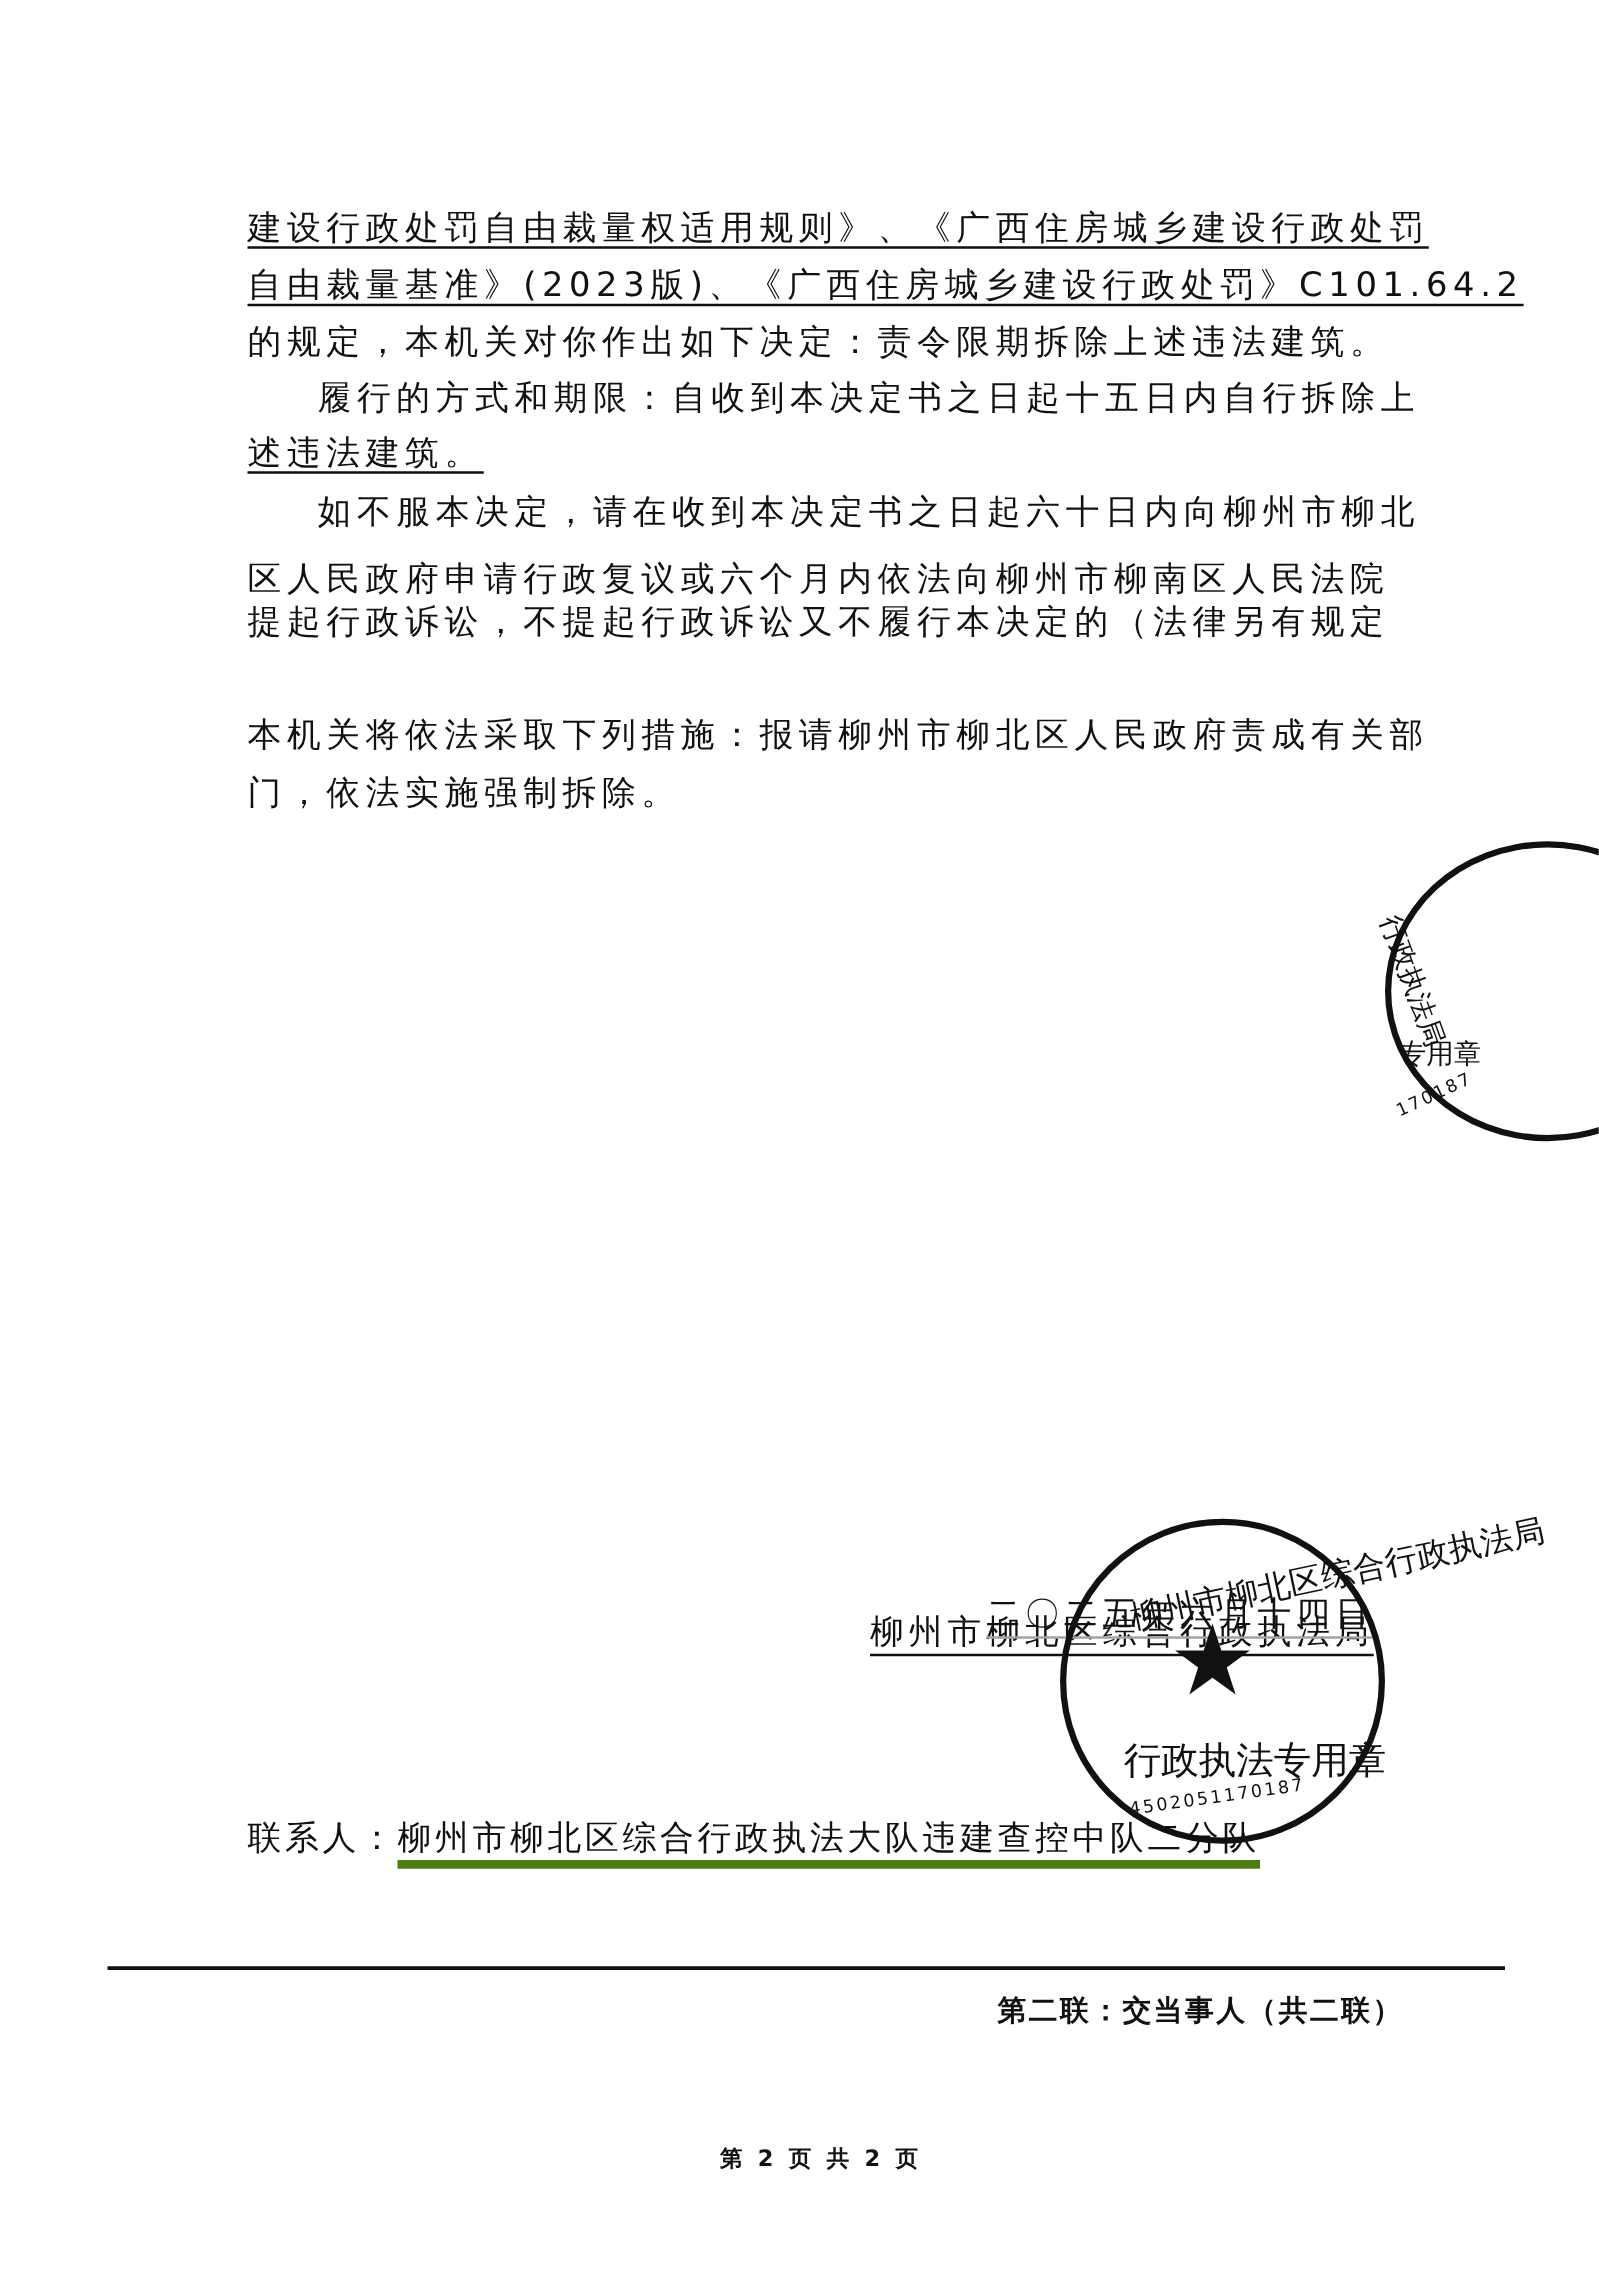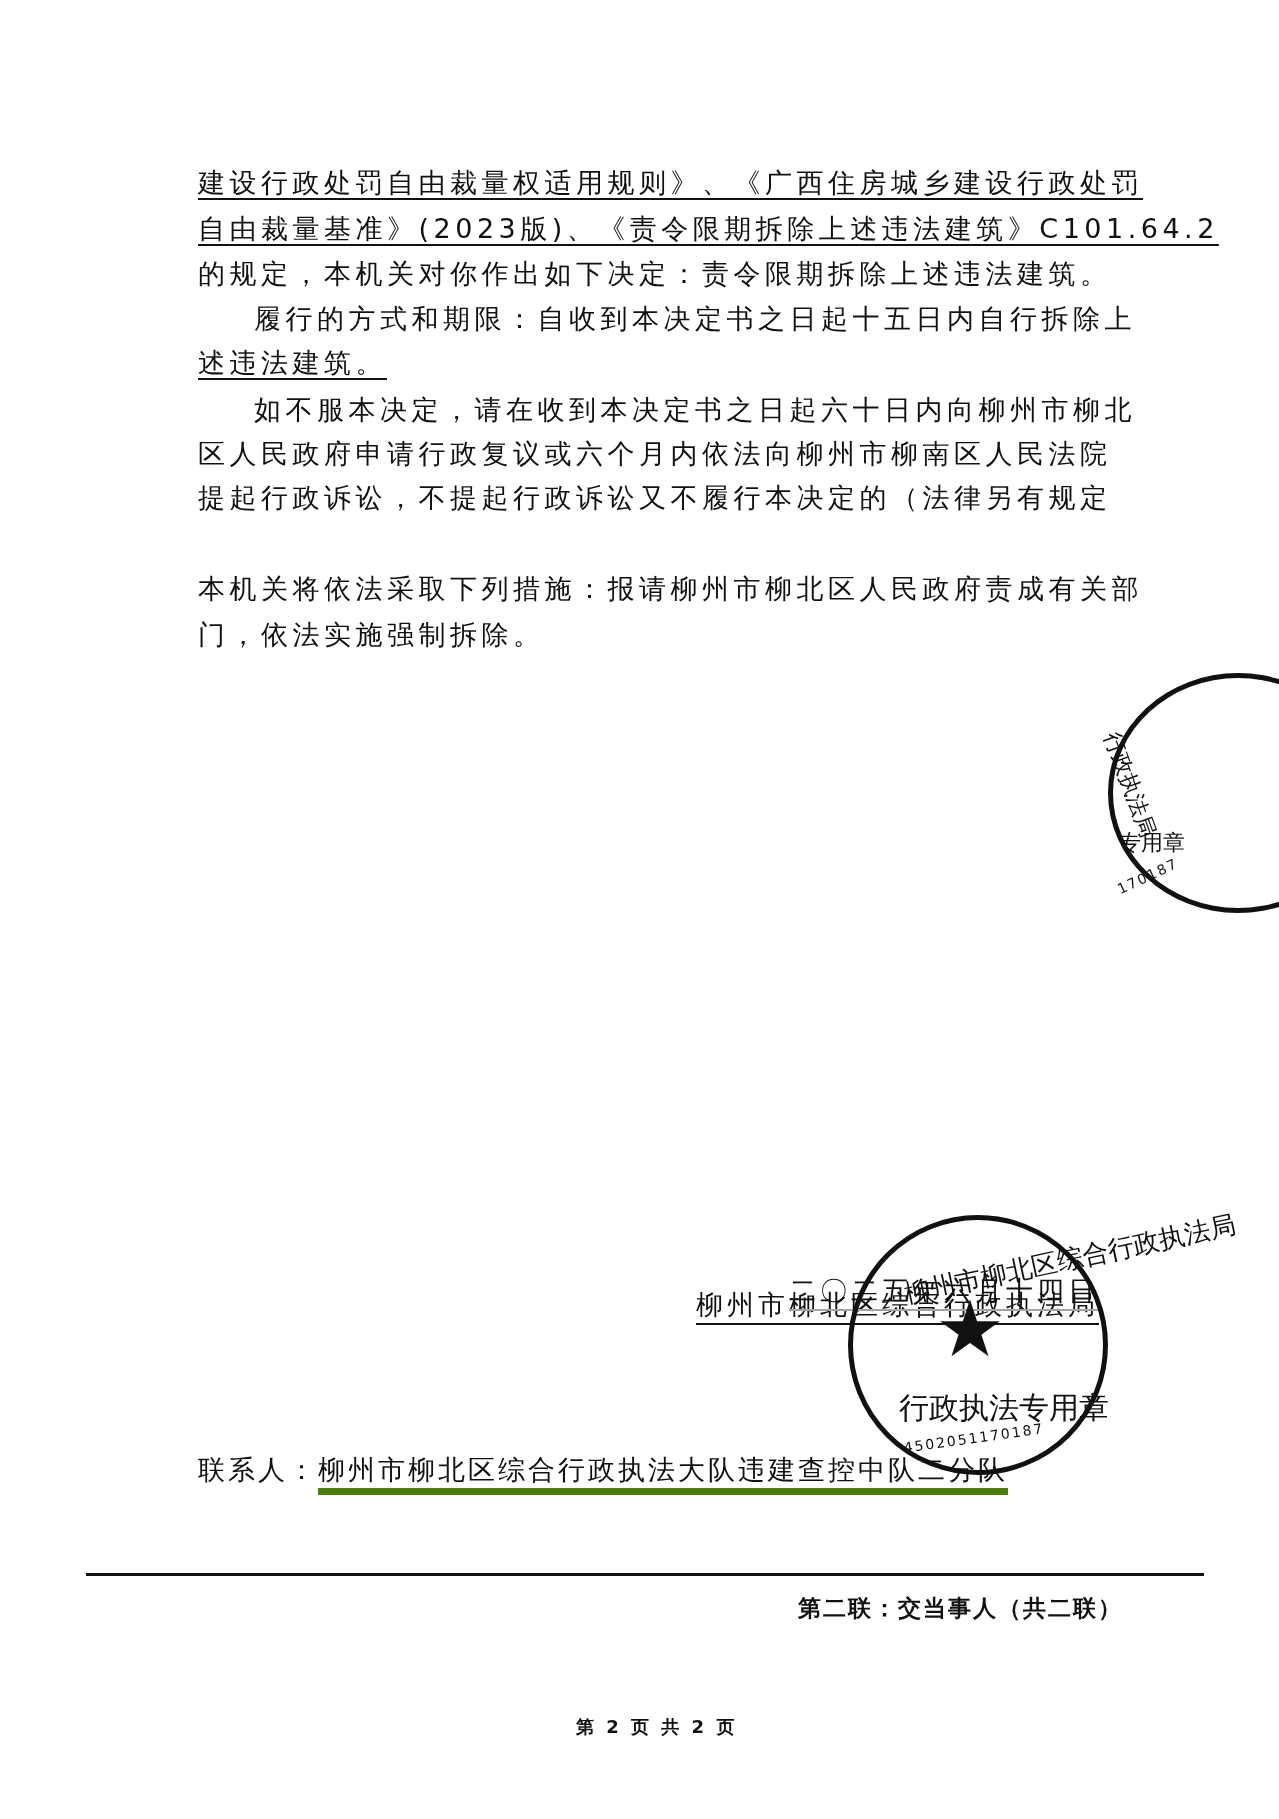--- a/index.html
+++ b/index.html
@@ -22,37 +22,37 @@
 </style>
 </head>
 <body>
 
 <div class="page">
 
   <div class="line" style="top:138px">
     <span class="u">建设行政处罚自由裁量权适用规则》、《广西住房城乡建设行政处罚</span>
   </div>
   <div class="line" style="top:184px">
-    <span class="u">自由裁量基准》(2023版)、《责令限期拆除上述违法建筑》C101.64.2</span>
+    <span class="u">自由裁量基准》(2023版)、《广西住房城乡建设行政处罚》C101.64.2</span>
   </div>
   <div class="line" style="top:229px">
     <span>的规定，本机关对你作出如下决定：责令限期拆除上述违法建筑。</span>
   </div>
 
   <div class="line indent" style="top:274px">
     <span>履行的方式和期限：自收到本决定书之日起十五日内自行拆除上</span>
   </div>
   <div class="line" style="top:318px">
     <span class="u">述违法建筑。</span>
   </div>
 
   <div class="line indent" style="top:365px">
     <span>如不服本决定，请在收到本决定书之日起六十日内向柳州市柳北</span>
   </div>
-  <div class="line" style="top:409px">
+  <div class="line" style="top:419px">
     <span>区人民政府申请行政复议或六个月内依法向柳州市柳南区人民法院</span>
   </div>
   <div class="line" style="top:453px">
     <span>提起行政诉讼，不提起行政诉讼又不履行本决定的（法律另有规定</span>
   </div>
   <div class="line" style="top:544px">
     <span>本机关将依法采取下列措施：报请柳州市柳北区人民政府责成有关部</span>
   </div>
   <div class="line" style="top:590px">
     <span>门，依法实施强制拆除。</span>

